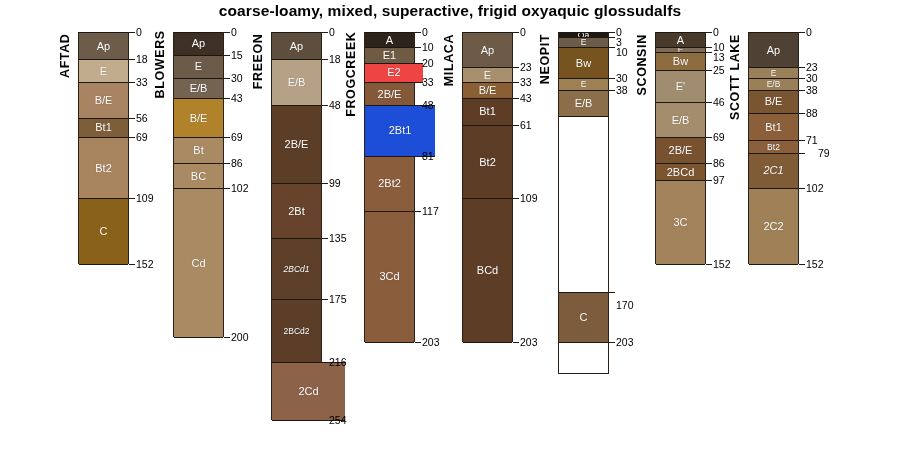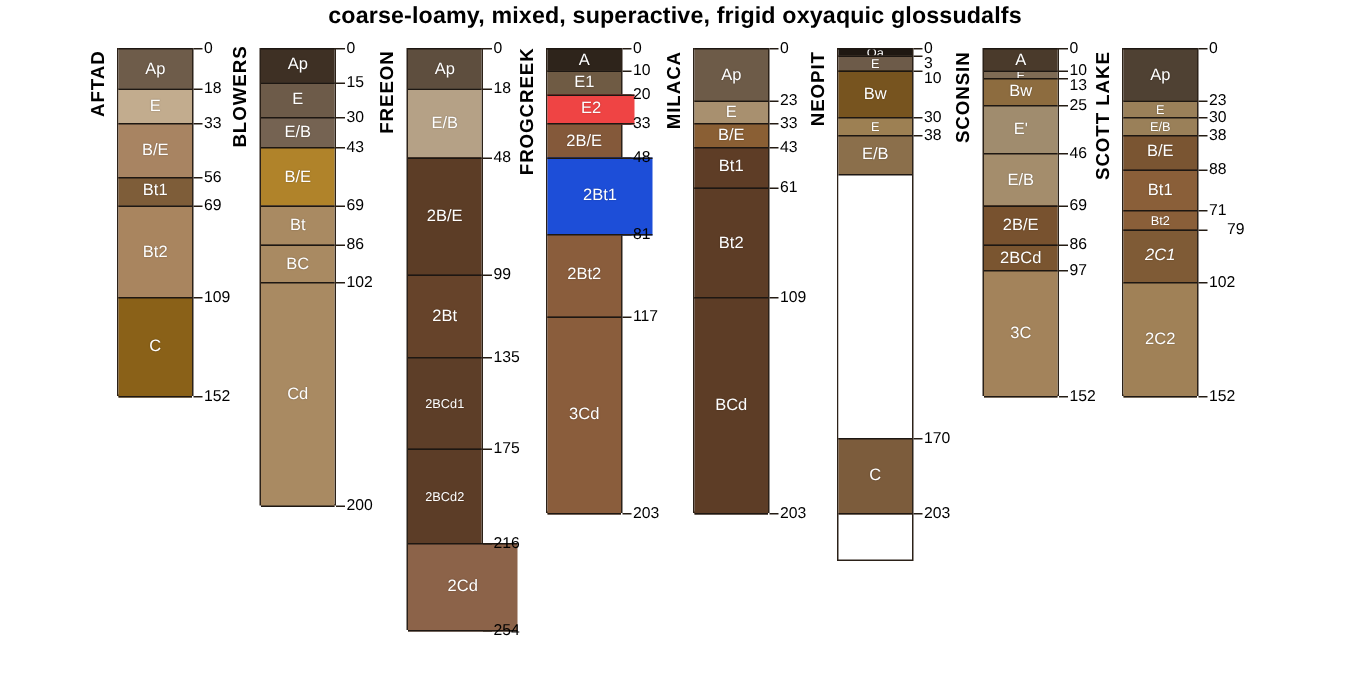--- a/index.html
+++ b/index.html
@@ -177,21 +177,21 @@
         </div>
         <div class="band" style="top: 26.486px; height: 46.81px; width: 49px; background: rgb(181, 161, 134);">
           <span class="hlabel">E/B</span>
         </div>
         <div class="band" style="top: 72.296px; height: 78.877px; width: 49px; background: rgb(92, 61, 38);">
           <span class="hlabel">2B/E</span>
         </div>
         <div class="band" style="top: 150.173px; height: 55.972px; width: 49px; background: rgb(102, 67, 42);">
           <span class="hlabel">2Bt</span>
         </div>
-        <div class="band" style="top: 205.145px; height: 62.08px; width: 49px; background: rgb(93, 62, 40);">
+        <div class="band" style="top: 205.145px; height: 62.08px; width: 49px; background: rgb(93, 62, 40); font-style: italic;">
           <span class="hlabel sm">2BCd1</span>
         </div>
         <div class="band" style="top: 266.225px; height: 63.607px; width: 49px; background: rgb(92, 61, 39);">
           <span class="hlabel sm">2BCd2</span>
         </div>
         <div class="band" style="top: 328.832px; height: 59.026px; width: 73px; background: rgb(140, 99, 73);">
           <span class="hlabel">2Cd</span>
         </div>
       </div>
       <div class="tick" style="left: 322px; top: 32px; width: 6px;"></div>
@@ -317,21 +317,21 @@
       <div class="depth" style="left: 616px; top: 27px;">0</div>
       <div class="tick" style="left: 609px; top: 37px; width: 6px;"></div>
       <div class="depth" style="left: 616px; top: 37px;">3</div>
       <div class="tick" style="left: 609px; top: 47px; width: 6px;"></div>
       <div class="depth" style="left: 616px; top: 47px;">10</div>
       <div class="tick" style="left: 609px; top: 78px; width: 6px;"></div>
       <div class="depth" style="left: 616px; top: 73px;">30</div>
       <div class="tick" style="left: 609px; top: 90px; width: 6px;"></div>
       <div class="depth" style="left: 616px; top: 85px;">38</div>
       <div class="tick" style="left: 609px; top: 292px; width: 6px;"></div>
-      <div class="depth" style="left: 616px; top: 287px;">170</div>
+      <div class="depth" style="left: 616px; top: 300px;">170</div>
       <div class="tick" style="left: 609px; top: 342px; width: 6px;"></div>
       <div class="depth" style="left: 616px; top: 337px;">203</div>
     </div>
     <div class="profile">
       <div class="pname" style="left: 635px; top: 34px; height: 64.4px; width: 16px; text-align: right;">SCONSIN</div>
       <div class="col" style="left: 655px; top: 32px; width: 51px; height: 232.104px;">
         <div class="band" style="top: -1px; height: 16.27px; width: 49px; background: rgb(74, 58, 43);">
           <span class="hlabel">A</span>
         </div>
         <div class="band" style="top: 14.27px; height: 5.581px; width: 49px; background: rgb(126, 107, 85);">

